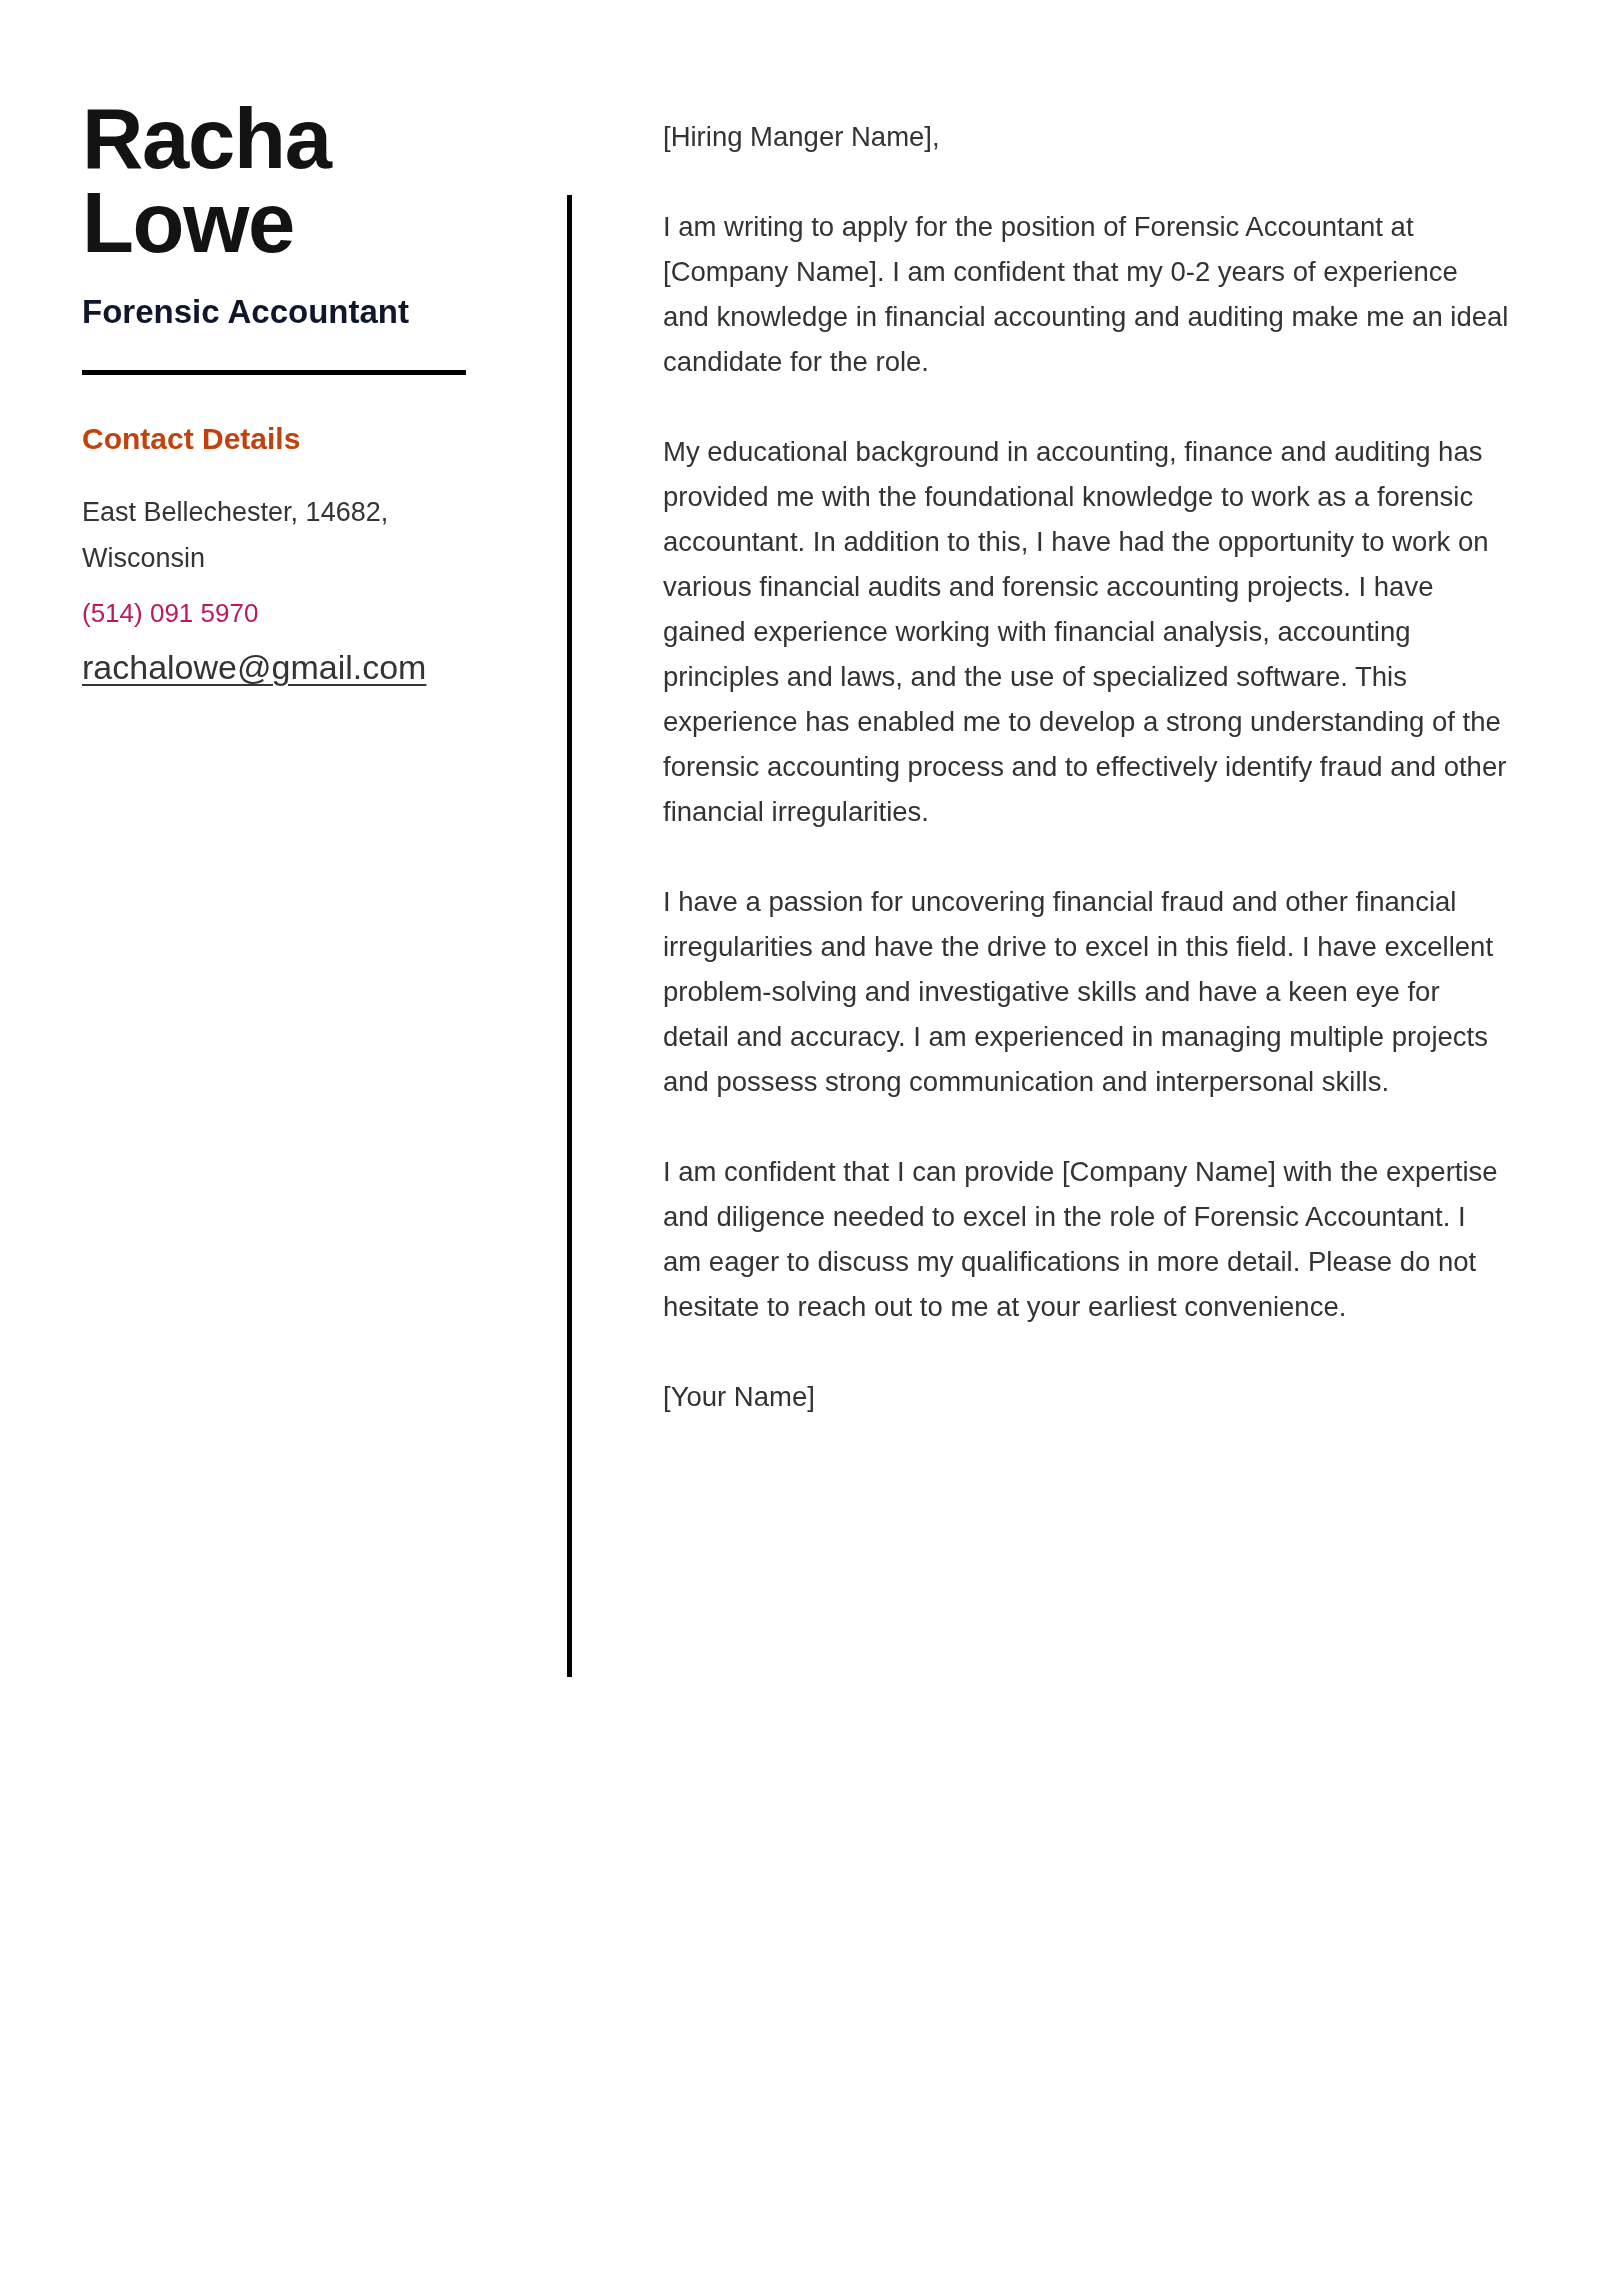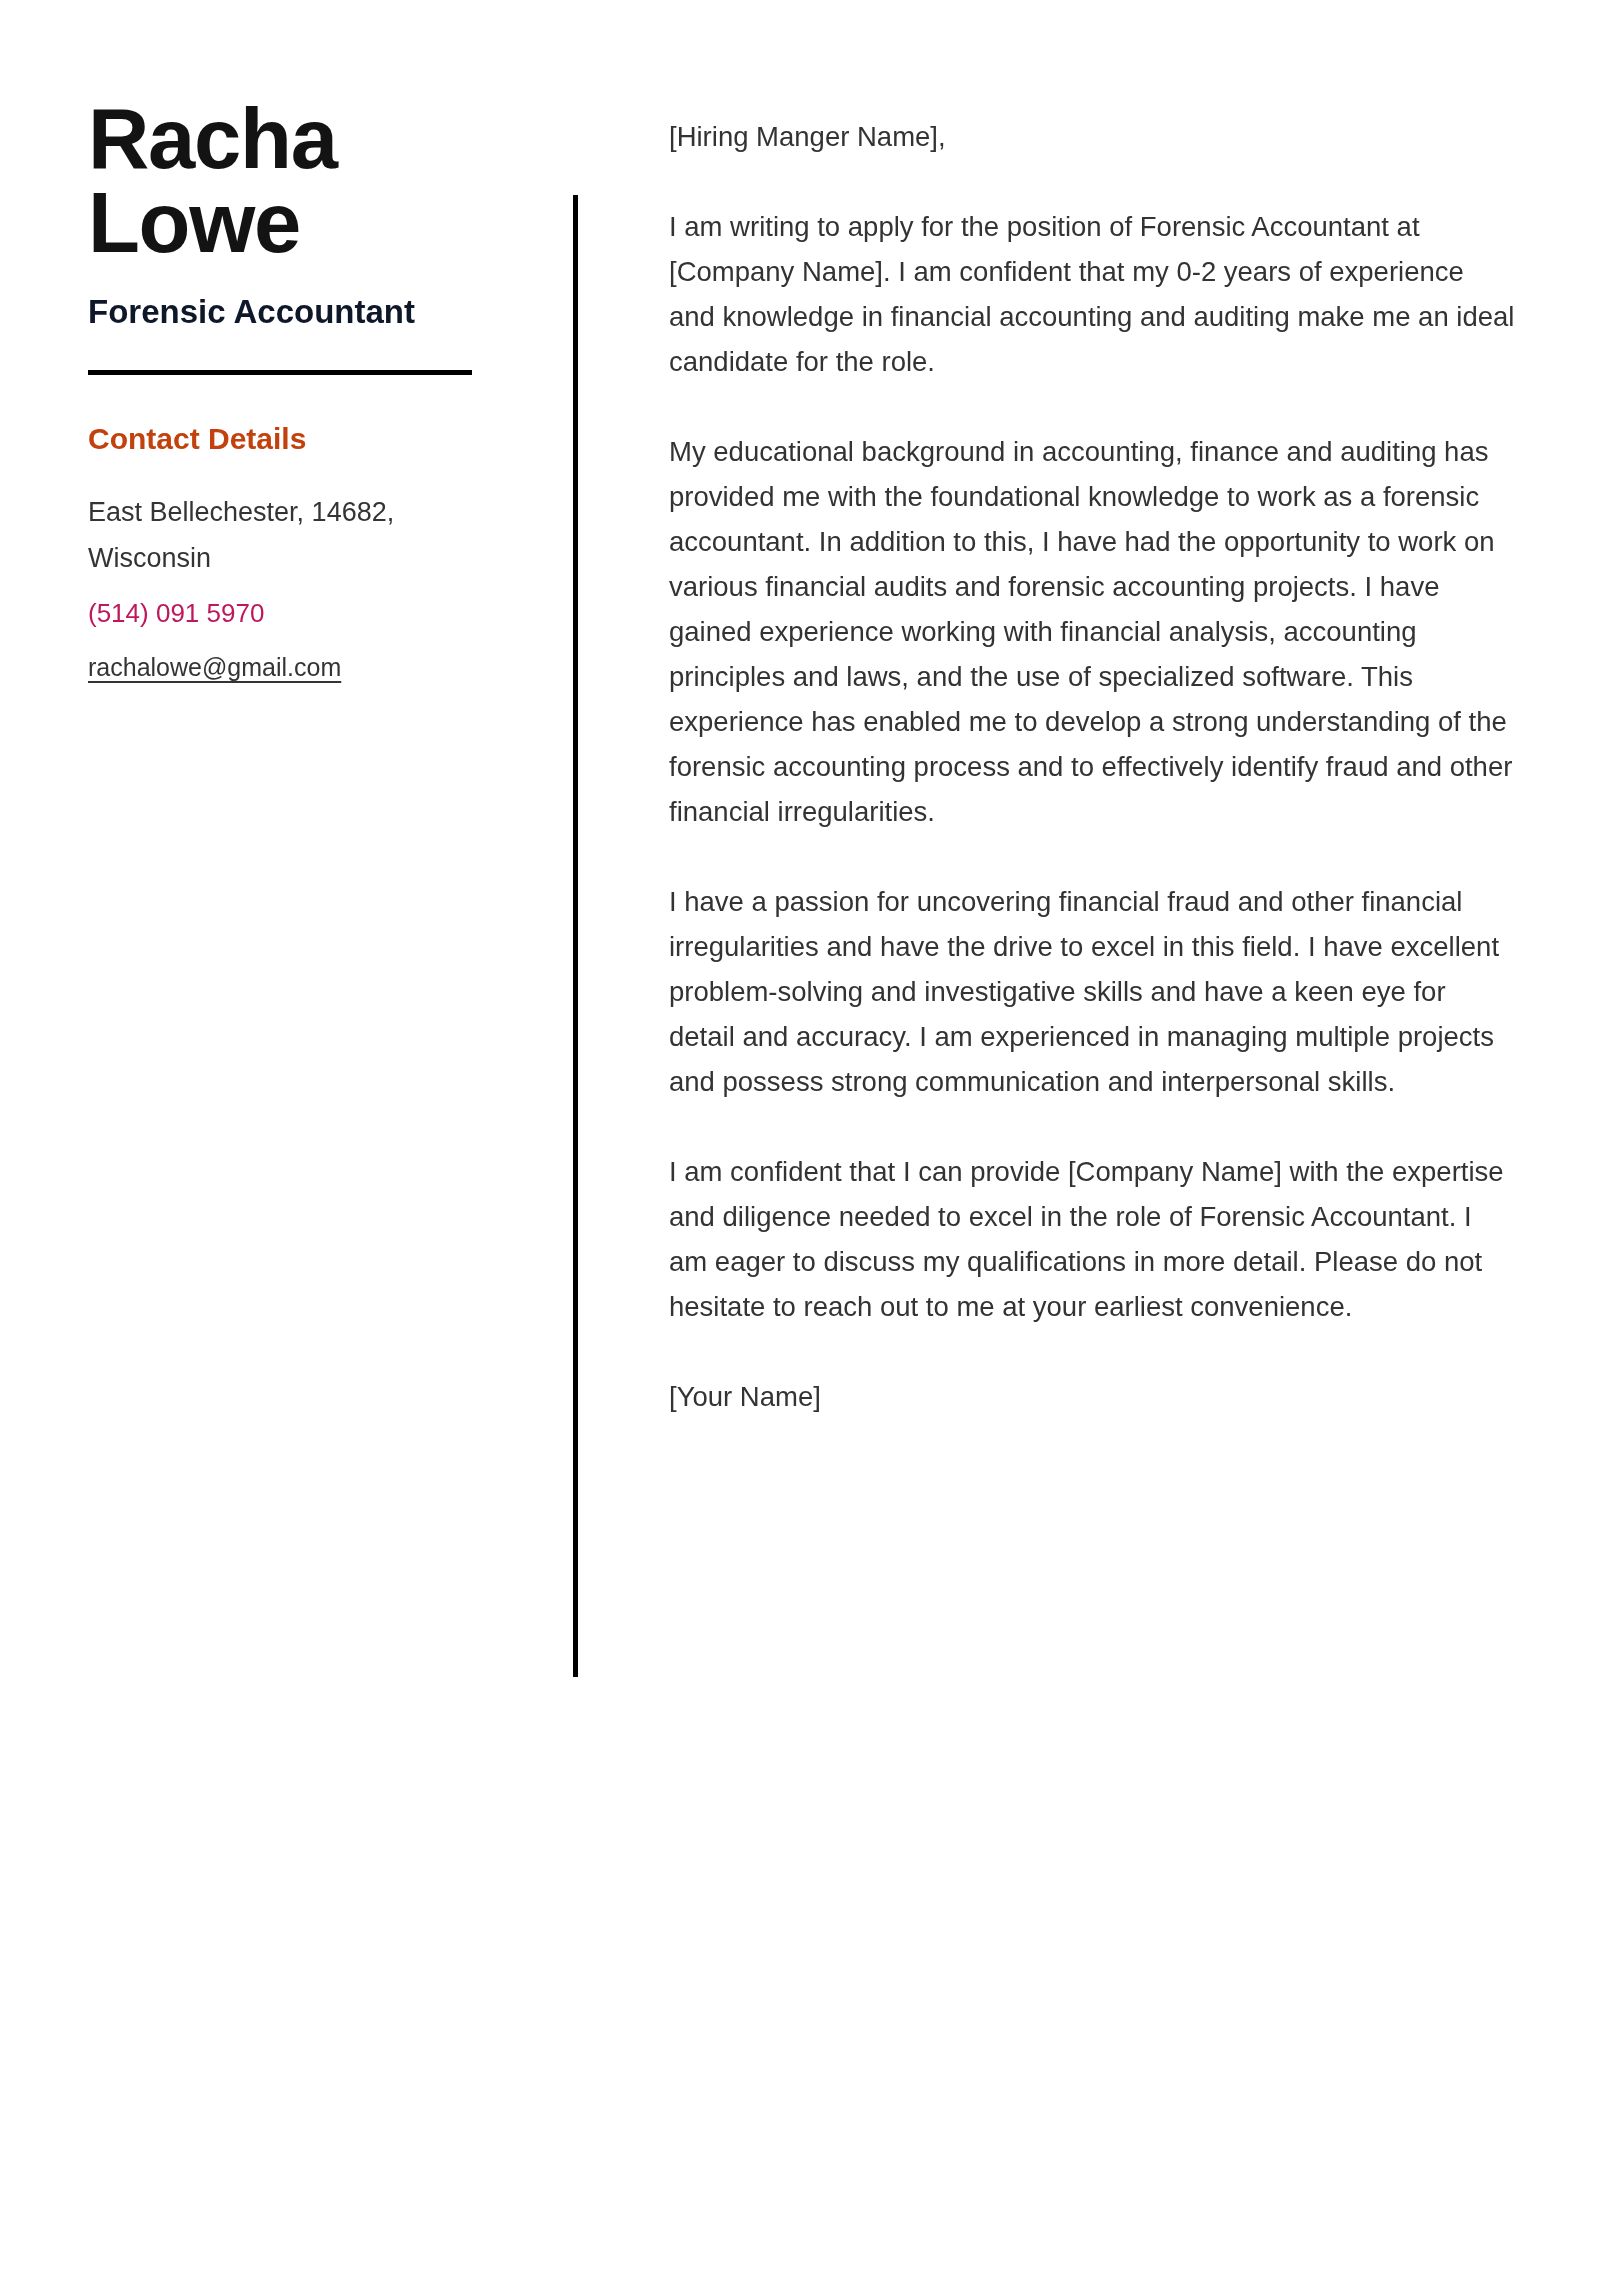--- a/index.html
+++ b/index.html
@@ -12,21 +12,20 @@
     height: 2295px;
     position: relative;
     font-family: "Liberation Sans", sans-serif;
     color: #343434;
     -webkit-font-smoothing: antialiased;
   }
   .page {
     position: absolute;
     inset: 0;
     background: #ffffff;
-    margin-left: 6px;
   }
 
   
   .sidebar {
     position: absolute;
     left: 82px;
     top: 97px;
     width: 386px;
   }
   .name {
@@ -73,21 +72,21 @@
   }
   .phone {
     margin: 9.2px 0 0 0;
     font-size: 26px;
     line-height: 46px;
     color: #be185d;
   }
   .email {
     display: inline-block;
     margin-top: 7.9px;
-    font-size: 25px;
+    font-size: 34px;
     line-height: 46px;
     color: #343434;
     text-decoration: underline;
     text-underline-offset: 4.6px;
     text-decoration-thickness: 2px;
     cursor: pointer;
   }
 
   
   .v-divider {

